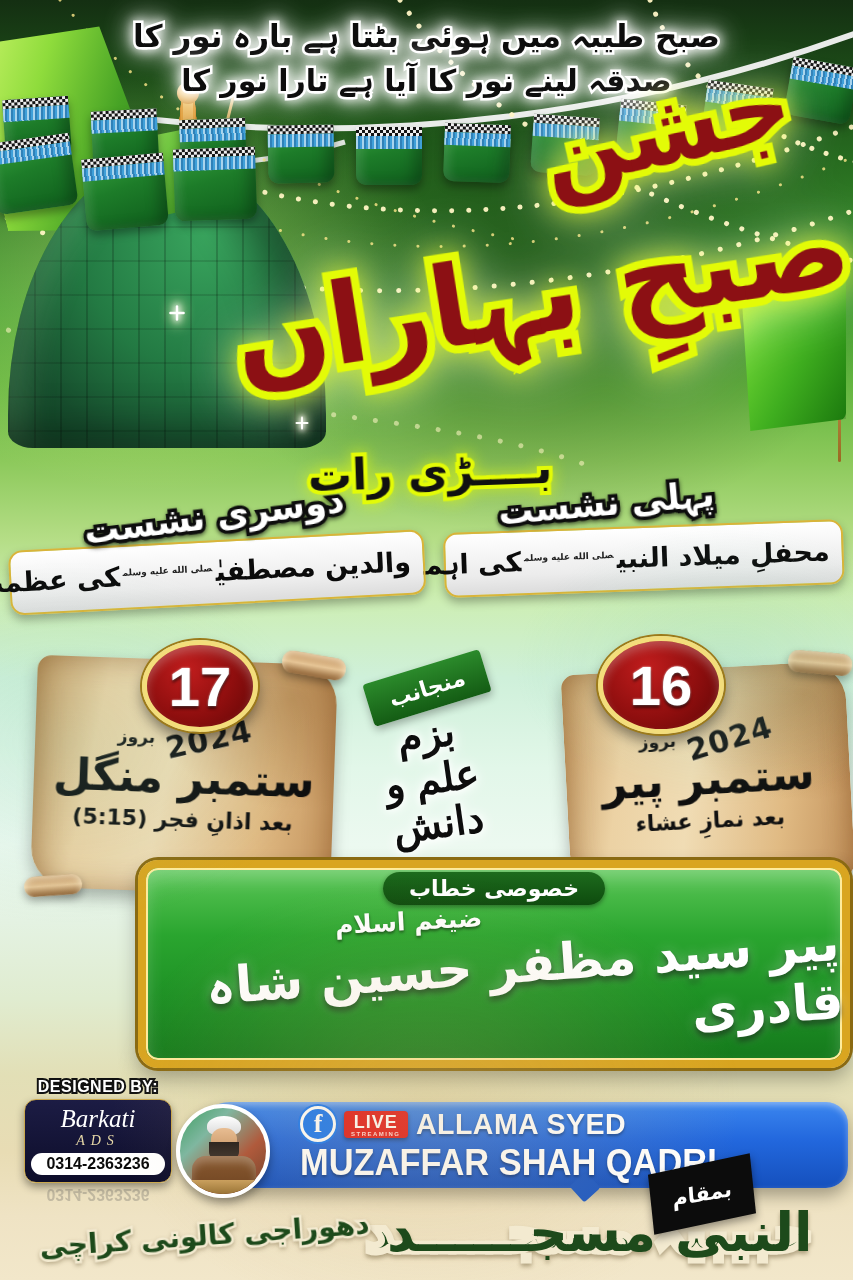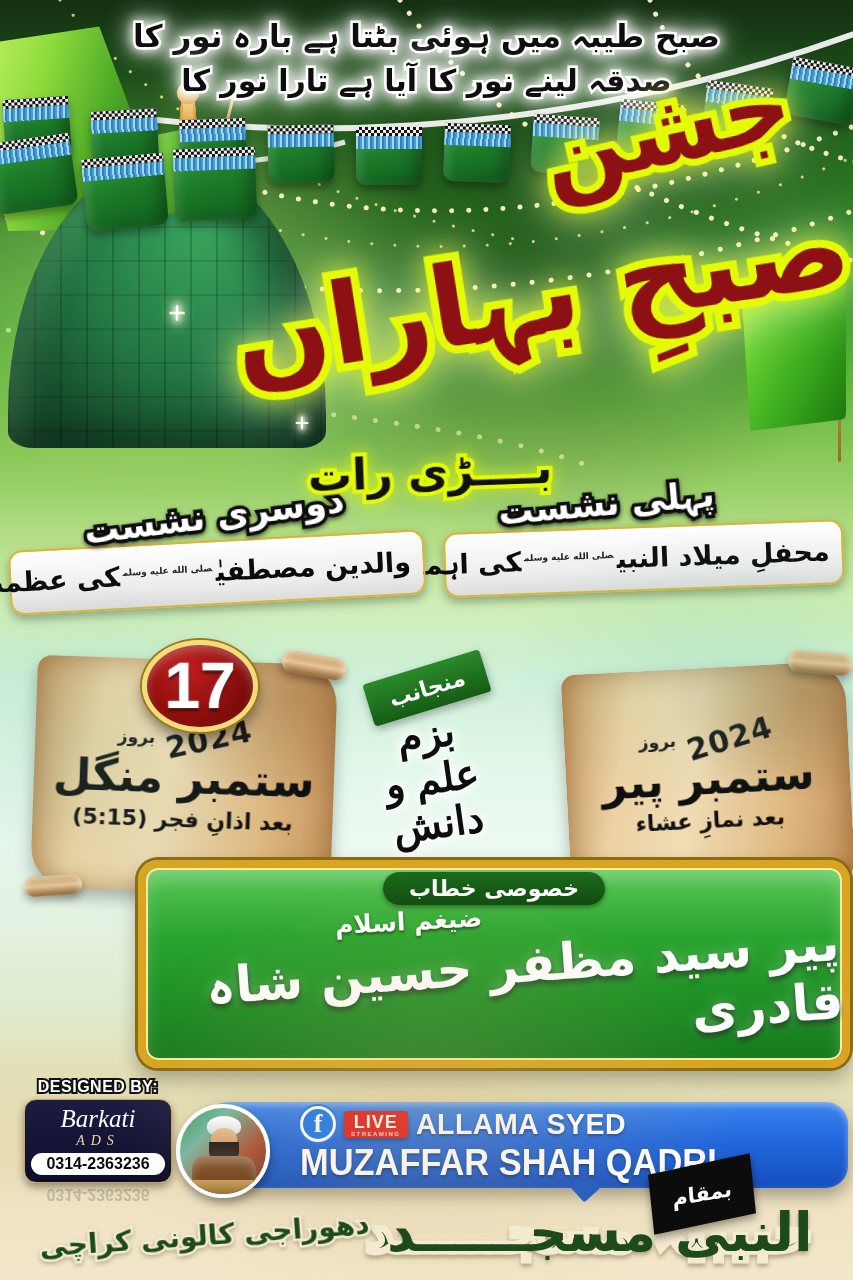--- a/index.html
+++ b/index.html
@@ -111,21 +111,21 @@
   .scroll .curl{ position:absolute; background:linear-gradient(180deg,#b5804a,#e7c697 50%,#8a5c2e); border-radius:10px;
     box-shadow:inset 0 3px 6px rgba(255,240,210,.8), 0 4px 8px rgba(0,0,0,.35); }
   .scroll .curl.tr{ right:-8px; top:-10px; width:64px; height:22px; transform:rotate(8deg); }
   .scroll .curl.bl{ left:-6px; bottom:-8px; width:58px; height:20px; transform:rotate(-6deg); }
   .scroll .inner{ position:absolute; inset:0; display:flex; flex-direction:column; align-items:center; justify-content:center; }
 
   .day-badge{ position:absolute; display:flex; align-items:center; justify-content:center;
     background:radial-gradient(circle at 38% 30%, #c01d1d 0%, #8e0e0e 55%, #5f0606 100%);
     border:5px solid #f3dd7b; border-radius:50%;
     box-shadow:0 0 0 2px #9c7a1a, 0 8px 14px rgba(0,0,0,.45), inset 0 6px 10px rgba(255,255,255,.25); z-index:5; }
-  .day-badge .n{ font-size:64px; font-weight:bold; color:#ffffff; text-shadow:0 3px 3px rgba(0,0,0,.55), 0 0 2px #fff; }
+  .day-badge .n{ font-size:56px; font-weight:bold; color:#ffffff; text-shadow:0 3px 3px rgba(0,0,0,.55), 0 0 2px #fff; }
 
   .scroll .row1{ display:flex; align-items:center; gap:10px; direction:rtl; }
   .scroll .yr{ font-size:30px; font-weight:bold; color:#151515; transform:rotate(-14deg); letter-spacing:1px;
     text-shadow:0 1px 0 #fff3; }
   .scroll .broz{ font-size:17px; font-weight:bold; color:#151515; }
   .scroll .month{ font-size:44px; font-weight:bold; color:#0f0f0f; margin-top:-4px; }
   .scroll .time{ font-size:22px; font-weight:bold; color:#111; margin-top:4px; }
   .scroll-right{ left:566px; top:668px; width:284px; height:218px; transform:rotate(-3deg); }
   .scroll-left{ left:34px; top:660px; width:300px; height:232px; transform:rotate(2deg); }
 
@@ -279,20 +279,23 @@
 
   <div class="session session-2 urdu">
     <span class="head od" data-text="دوسری نشست">دوسری نشست</span>
     <div class="box">
       <span class="t">
         <span>والدین مصطفیٰ</span><span class="hon">صلى الله عليه وسلم</span><span>کی عظمت و شان</span>
       </span>
     </div>
   </div>
 
+  <div class="day-badge" style="left:598px; top:636px; width:126px; height:98px;">
+    <span class="n">16</span>
+  </div>
   <div class="scroll scroll-right">
     <div class="curl tr"></div>
     <div class="curl bl"></div>
     <div class="inner urdu">
       <div class="row1">
         <span class="yr">2024</span>
         <span class="broz">بروز</span>
       </div>
       <span class="month">ستمبر پیر</span>
       <span class="time">بعد نمازِ عشاء</span>

